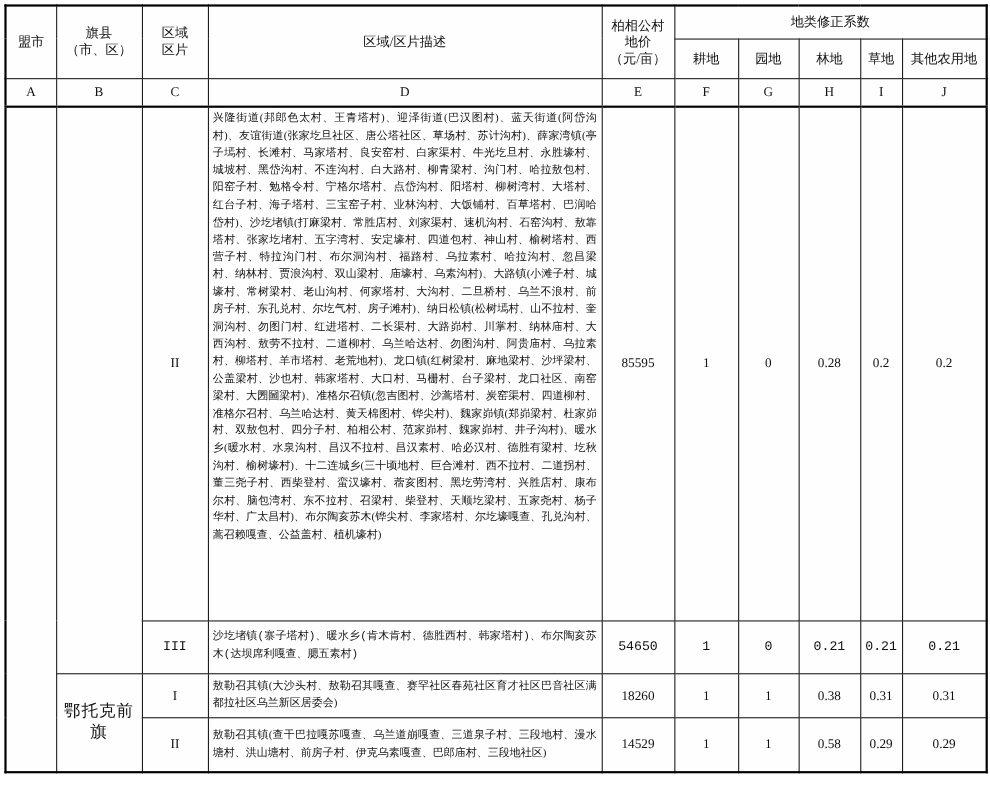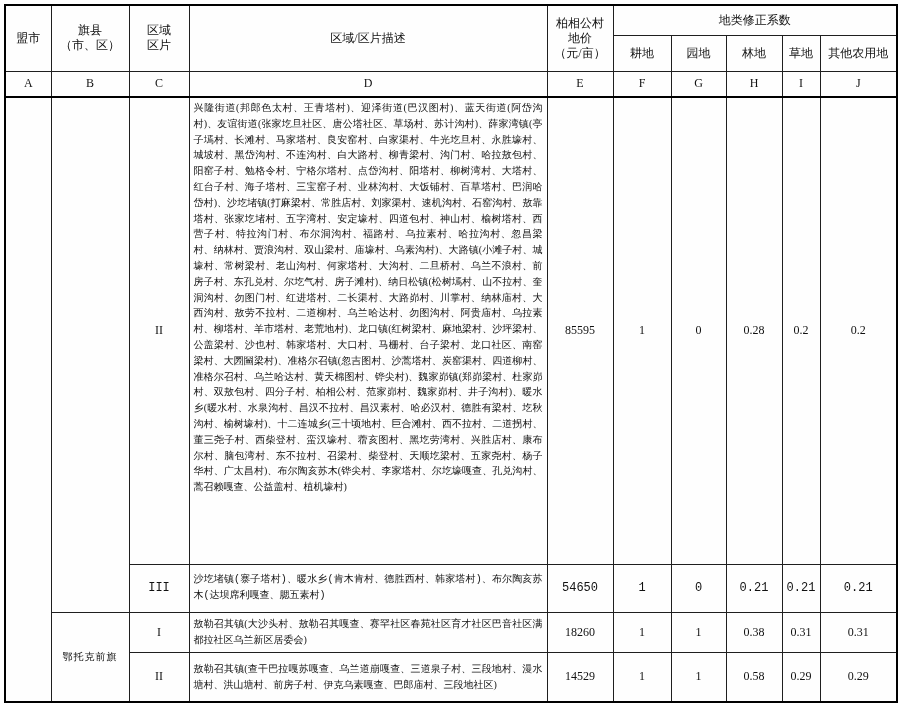--- a/index.html
+++ b/index.html
@@ -32,21 +32,21 @@
   tr.r1{height:48px;font-family:Liberation Mono, monospace;}
   tr.r2{height:40px;}
   tr.r3{height:50px;}
   td.desc{
     text-align:justify;
     font-size:10px;line-height:15.8px;
     padding:2px 4px;
   }
   td.desc-top{vertical-align:top;}
   td.num{font-size:12px;}
-  td.banner{font-size:10px;letter-spacing:1px;margin-left:34px;}
+  td.banner{font-size:15px;letter-spacing:1px;margin-left:34px;}
 </style>
 </head>
 <body>
 
 <div class="sheet">
   <table>
     <colgroup>
       <col style="width:46px">
         <col style="width:78px">
         <col style="width:60px">

